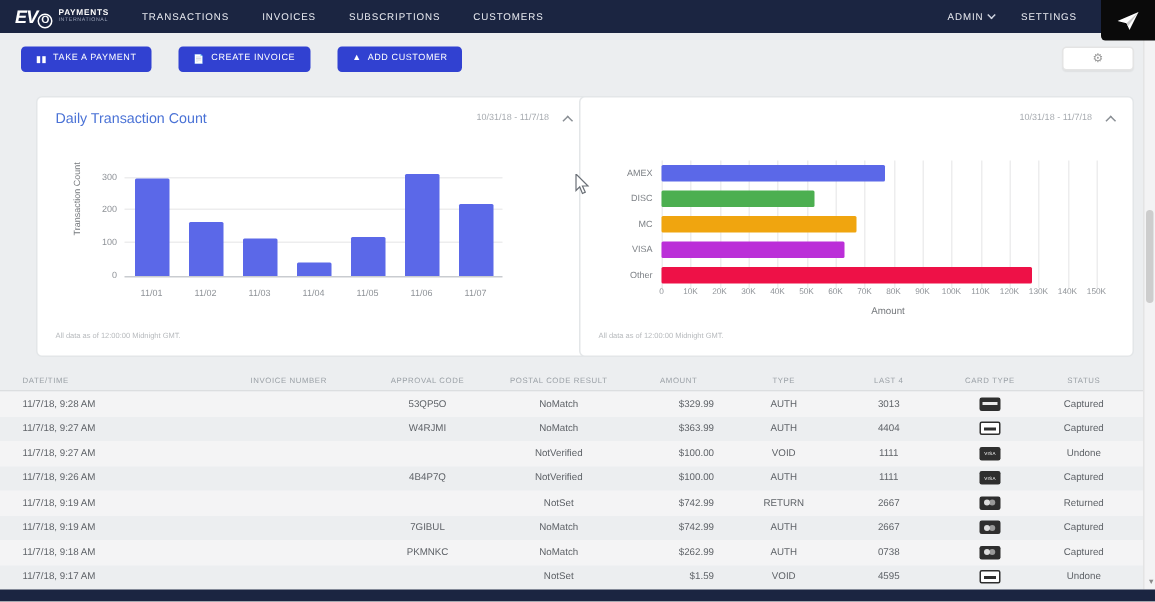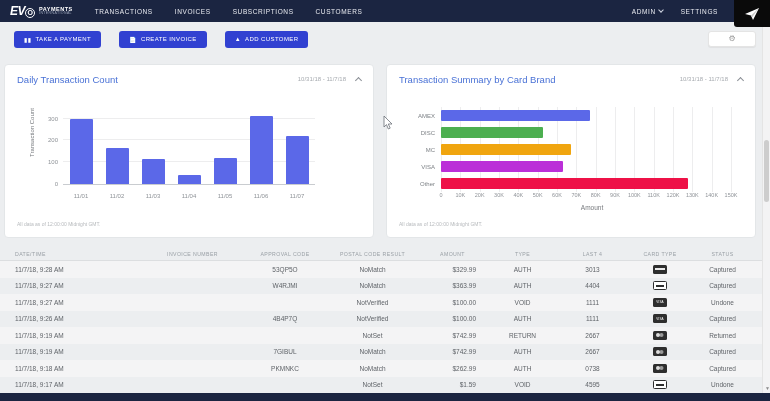--- a/index.html
+++ b/index.html
@@ -35,21 +35,21 @@
               display:flex; align-items:center; justify-content:center; box-shadow:0 1px 1px rgba(0,0,0,.06); cursor:pointer; }
   .gear { color:#9a9a9a; font-size:8px; line-height:1; }
   .search-wrap { display:flex; align-items:center; gap:8px; }
   .search-input { border:none; border-bottom:1px solid #b9bcc0; background:transparent; width:240px;
                   font-size:7px; color:#555; padding:2px 1px; outline:none; }
   .search-input::placeholder { color:#a2a6ab; }
 
   
   .card { position:absolute; top:64px; width:370px; height:174px; background:#fff;
           border:1px solid #e3e6e8; border-radius:4px; }
-  .card-l { left:4px; } .card-r { left:386px; }
+  .card-l { left:24px; } .card-r { left:386px; }
   .card-head { display:flex; align-items:flex-start; padding:9px 12px 0 12px; }
   .card-title { color:#4a72d6; font-size:9.5px; }
   .card-range { margin-left:auto; color:#a7abb0; font-size:6px; padding-top:2px; }
   .chev-up { width:5px; height:5px; border-left:1.2px solid #8a8f95; border-top:1.2px solid #8a8f95;
              transform:rotate(45deg); margin:4px 0 0 10px; cursor:pointer; }
   .footnote { position:absolute; left:12px; bottom:10px; color:#b7babd; font-size:5px; }
 
   
   .vchart { position:absolute; left:58px; top:48px; width:252px; height:86px; }
   .vplot { position:absolute; left:0; bottom:14px; width:100%; height:72px; border-bottom:1px solid #c9ccd0; }
@@ -191,21 +191,20 @@
           <span>11/05</span>
           <span>11/06</span>
           <span>11/07</span>
         </div>
     </div>
     <div class="footnote">All data as of 12:00:00 Midnight GMT.</div>
   </div>
 
   <div class="card card-r">
     <div class="card-head">
-      <span class="card-title">Transaction Summary by Card Brand</span>
       <span class="card-range">10/31/18 - 11/7/18</span>
       <span class="chev-up"></span>
     </div>
     <div class="hchart">
       <div style="position:relative;">
         <div class="hgridzone" id="hgrid">
             <div class="grid-v" style="left: 0%;"></div>
             <div class="grid-v" style="left: 6.66667%;"></div>
             <div class="grid-v" style="left: 13.3333%;"></div>
             <div class="grid-v" style="left: 20%;"></div>

